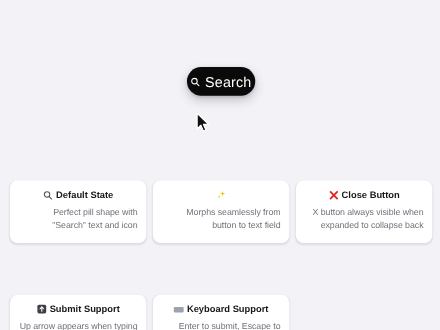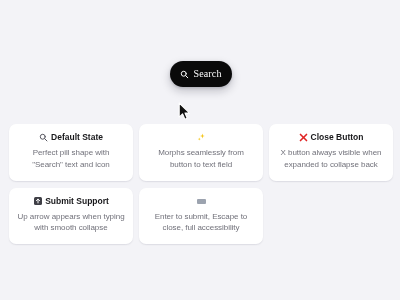--- a/index.html
+++ b/index.html
@@ -42,25 +42,24 @@
   }
   .search-pill .mag {
     width: 9px;
     height: 9px;
     display: block;
     flex: 0 0 auto;
   }
   .search-pill .mag svg { display: block; }
   .search-pill .plabel {
     color: #ffffff;
-    font-size: 10px;
+    font-size: 13px;
     letter-spacing: 0.15px;
     line-height: 1;
     white-space: nowrap;
-    font-family: Liberation Serif, serif;
   }
 
   
   .cursor {
     position: absolute;
     left: 178px;
     top: 102px;
     width: 13px;
     height: 19px;
     pointer-events: none;
@@ -76,23 +75,24 @@
     display: grid;
     grid-template-columns: repeat(3, 1fr);
     gap: 7px 6px;
   }
   .card {
     background: #ffffff;
     border-radius: 7px;
     padding: 9px 8px 10px;
     box-shadow: 0 1px 2px rgba(20, 20, 43, 0.06),
                 0 1px 1px rgba(20, 20, 43, 0.04);
-    text-align: center;
+    text-align: right;
     box-sizing: border-box;
     min-height: 52px;
+    margin-top: 40px;
   }
   .card.empty {
     background: transparent;
     box-shadow: none;
   }
   .card-title {
     display: flex;
     align-items: center;
     justify-content: center;
     gap: 3px;
@@ -214,19 +214,20 @@
       <span>Submit Support</span>
     </div>
     <div class="card-desc">Up arrow appears when typing with smooth collapse</div>
   </div>
 
   <div class="card">
     <div class="card-title">
       <span class="t-icon">
         <span class="ic-keyboard"></span>
       </span>
+      <span>Keyboard Support</span>
     </div>
     <div class="card-desc">Enter to submit, Escape to close, full accessibility</div>
   </div>
 
   <div class="card empty"></div>
 
 </div>
 
 </body></html>

